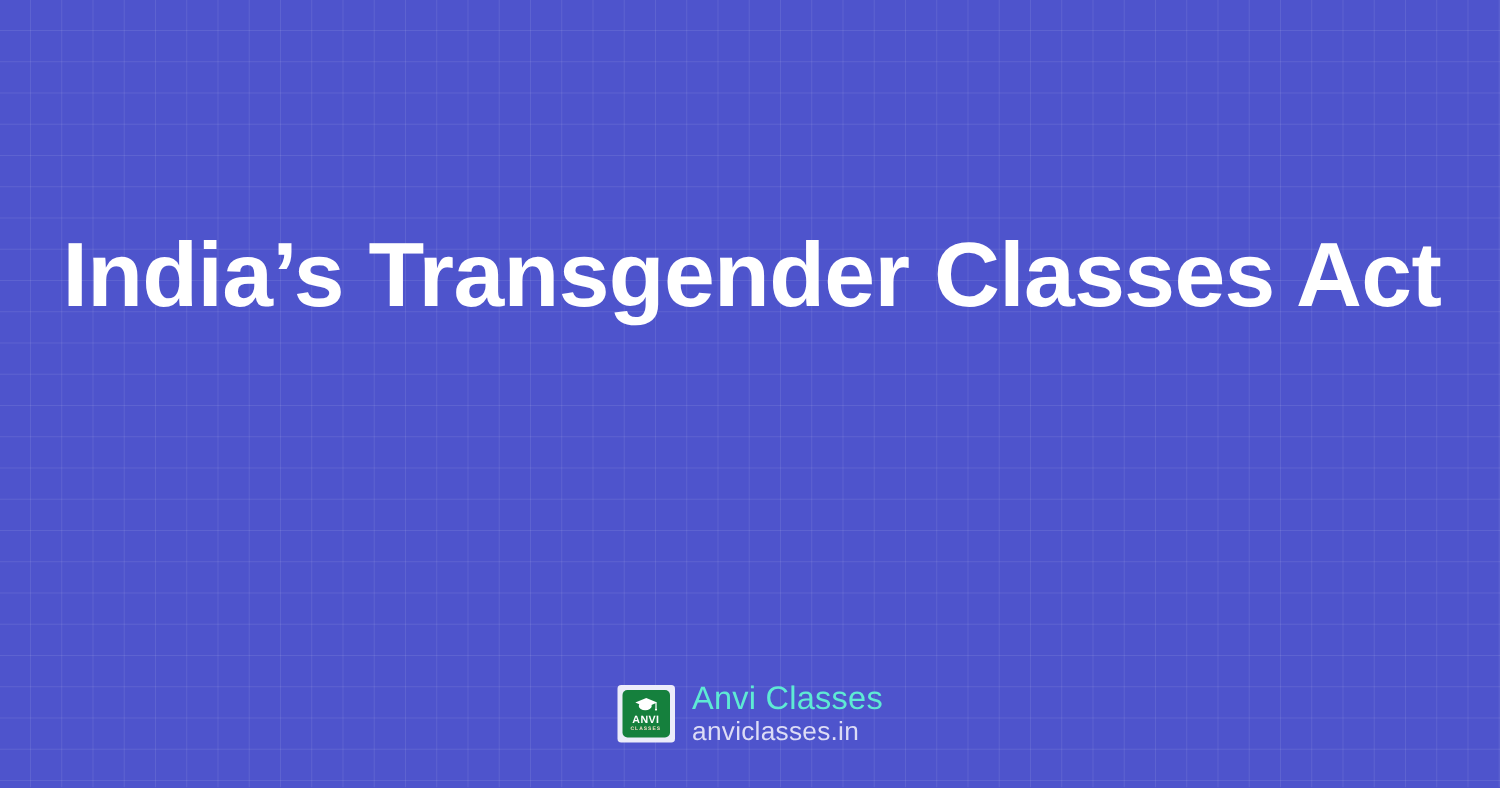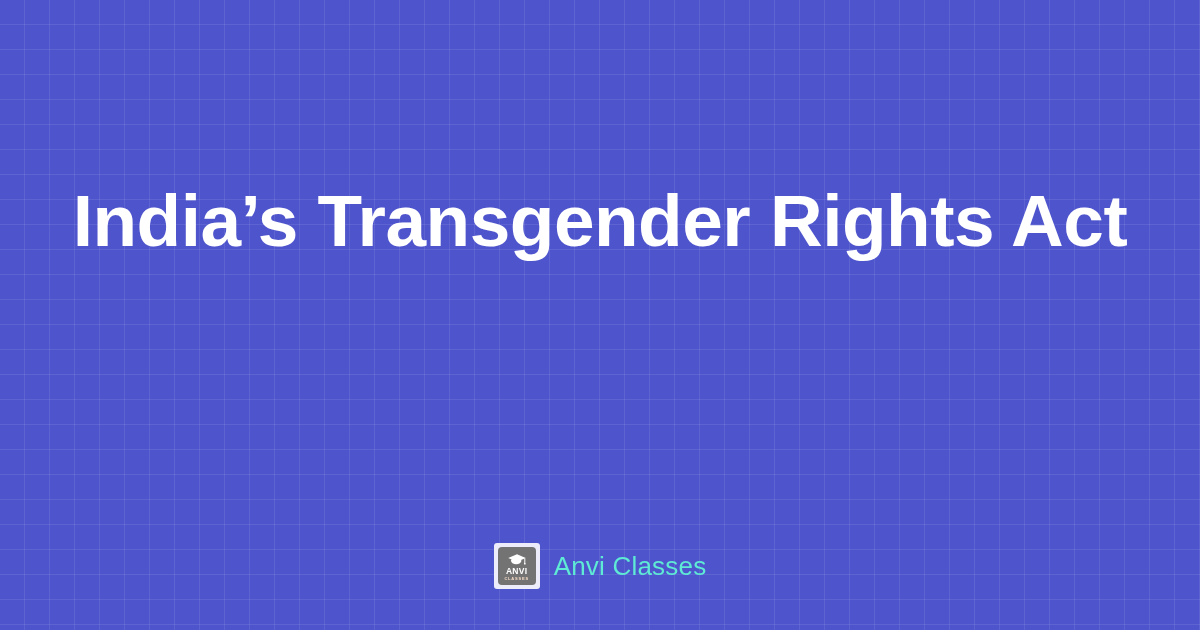--- a/index.html
+++ b/index.html
@@ -85,21 +85,21 @@
     display: flex;
     align-items: center;
     justify-content: center;
     box-sizing: border-box;
     flex: 0 0 auto;
   }
 
   .logo-tile {
     width: 38px;
     height: 38px;
-    background: #737373;
+    background: #15803d;
     border-radius: 4px;
     display: flex;
     flex-direction: column;
     align-items: center;
     justify-content: center;
     box-sizing: border-box;
     padding-top: 1px;
   }
 
   .logo-cap {
@@ -155,38 +155,39 @@
 </head>
 <body>
 
 <div class="card">
 
   <div class="grid-overlay"></div>
 
   <div class="content">
 
     <div class="title-block">
-      <span class="title-line">India’s Transgender Rights Act</span>
+      <span class="title-line">India’s Transgender Classes Act</span>
     </div>
 
     <div class="footer">
 
       <div class="logo-frame">
         <div class="logo-tile">
           <svg class="logo-cap" viewBox="0 0 24 16">
             <ellipse cx="11" cy="9.6" rx="6.4" ry="4.1" fill="#ffffff"></ellipse>
             <path d="M1.2 6.2 L12 1.6 L22.8 6.2 L12 10.8 Z" fill="#ffffff"></path>
             <path d="M21.6 6.6 L21.6 12.4" stroke="#ffffff" stroke-width="1.2" fill="none"></path>
             <circle cx="21.6" cy="13.1" r="1.1" fill="#ffffff"></circle>
           </svg>
           <span class="logo-word">ANVI</span>
           <span class="logo-sub">CLASSES</span>
         </div>
       </div>
 
       <div class="brand-text">
         <span class="brand-name">Anvi Classes</span>
+        <span class="brand-url">anviclasses.in</span>
       </div>
 
     </div>
 
   </div>
 </div>
 
 </body></html>

